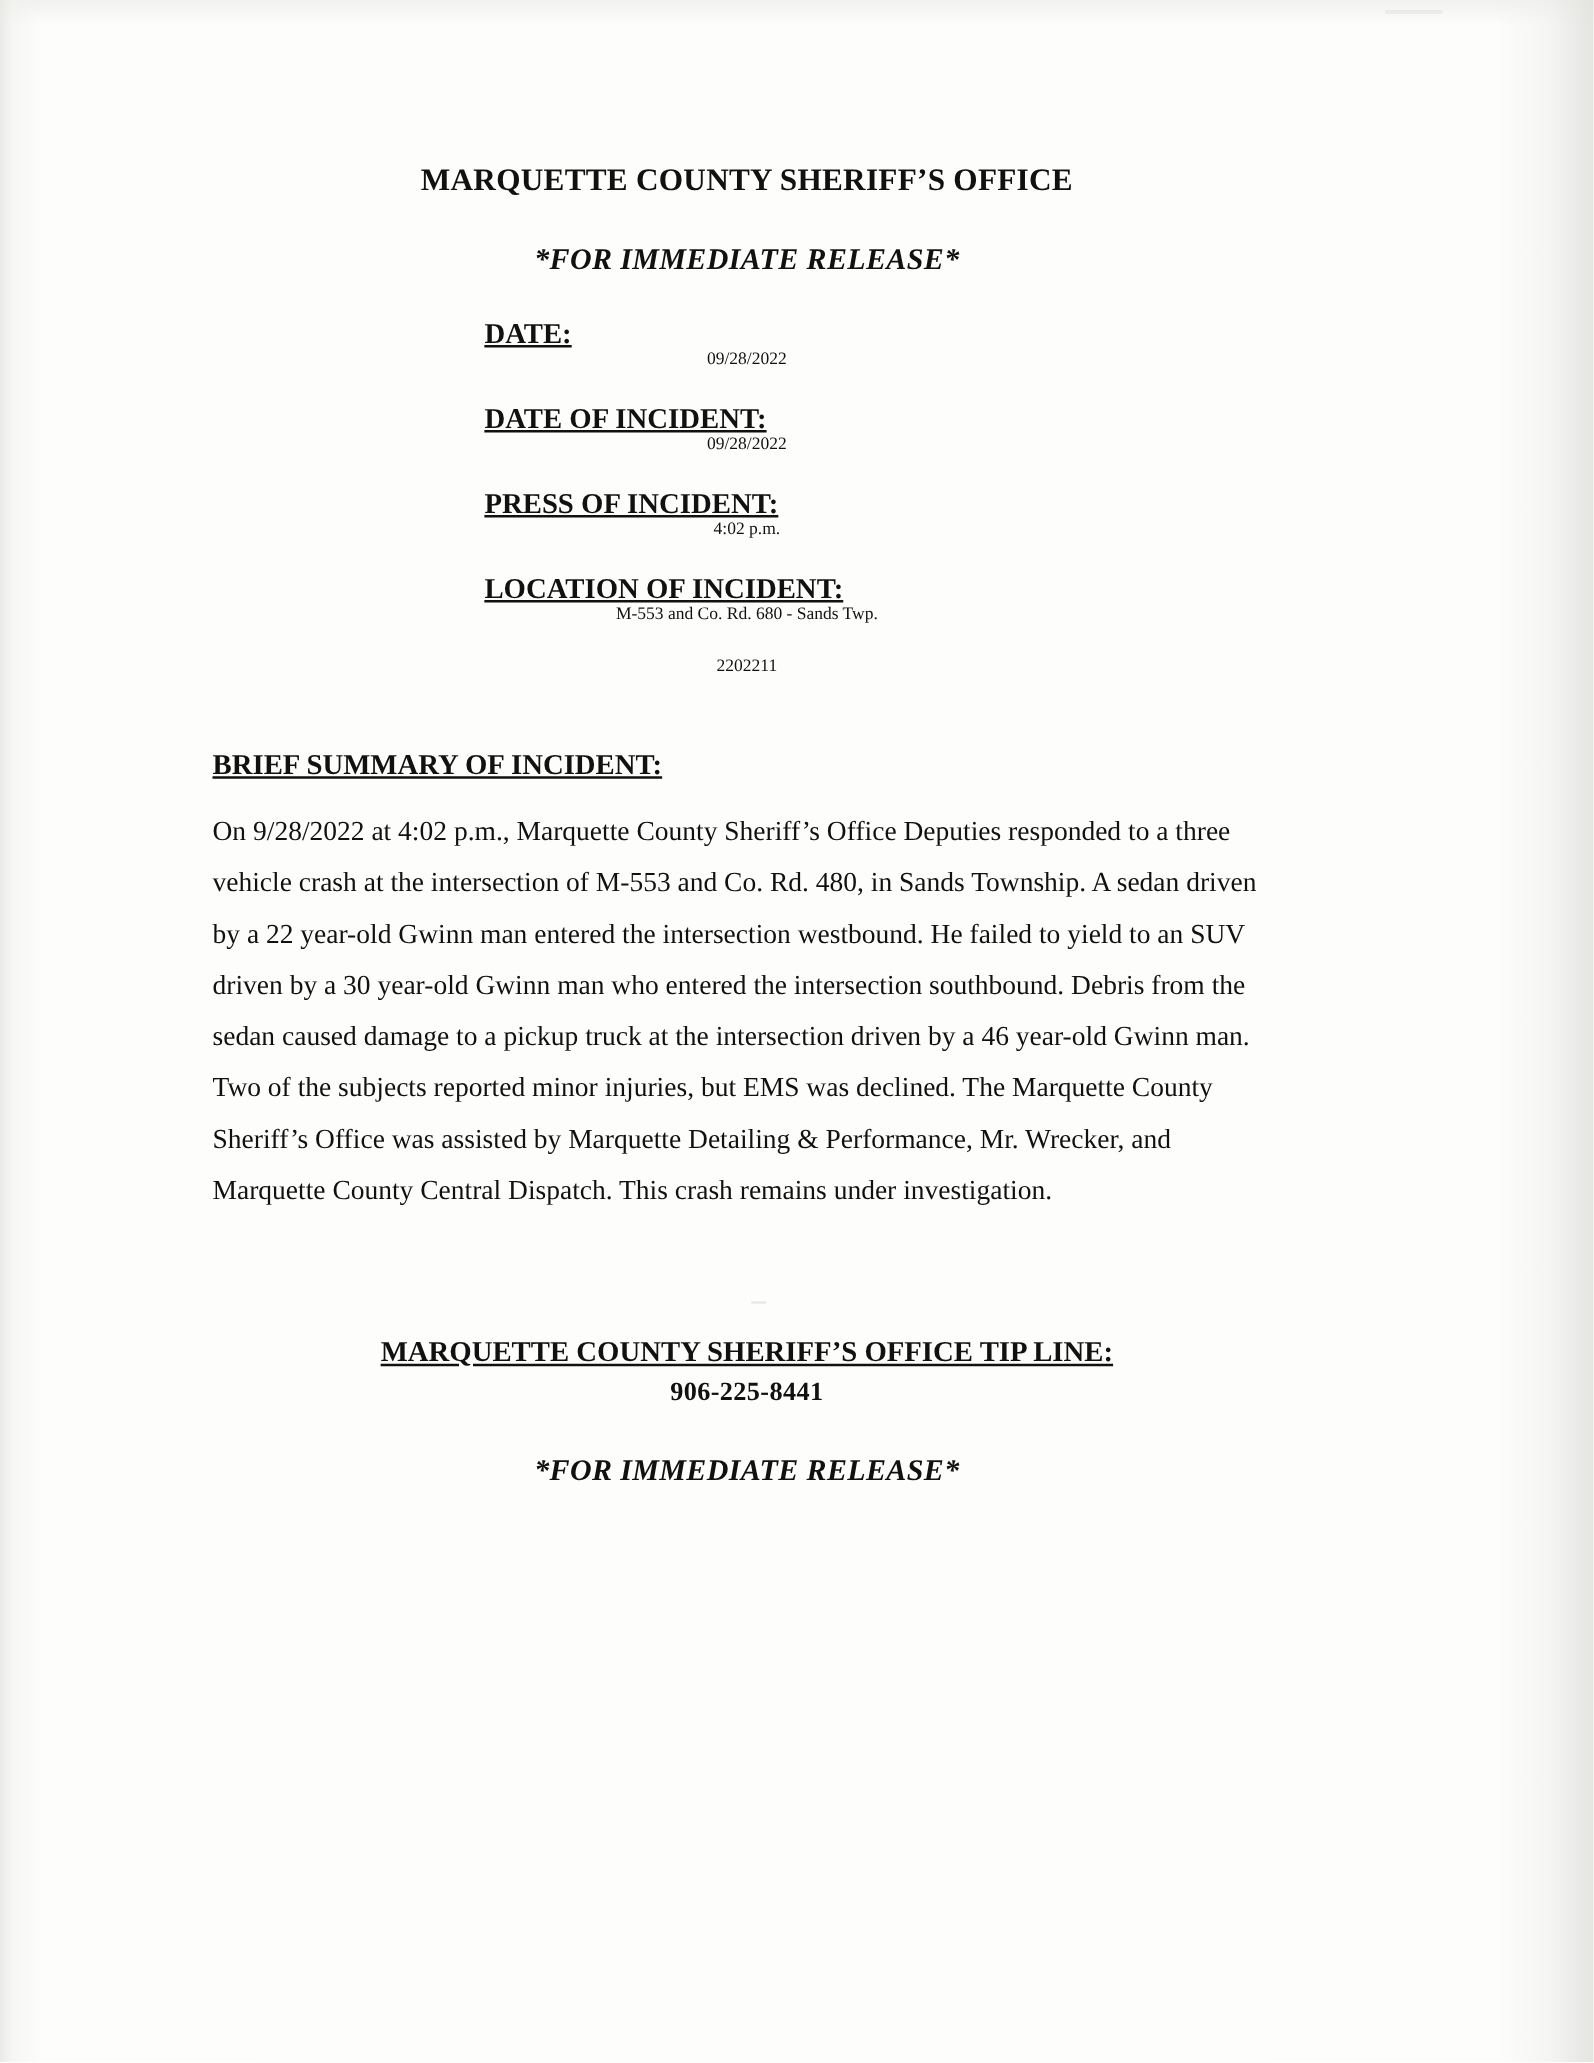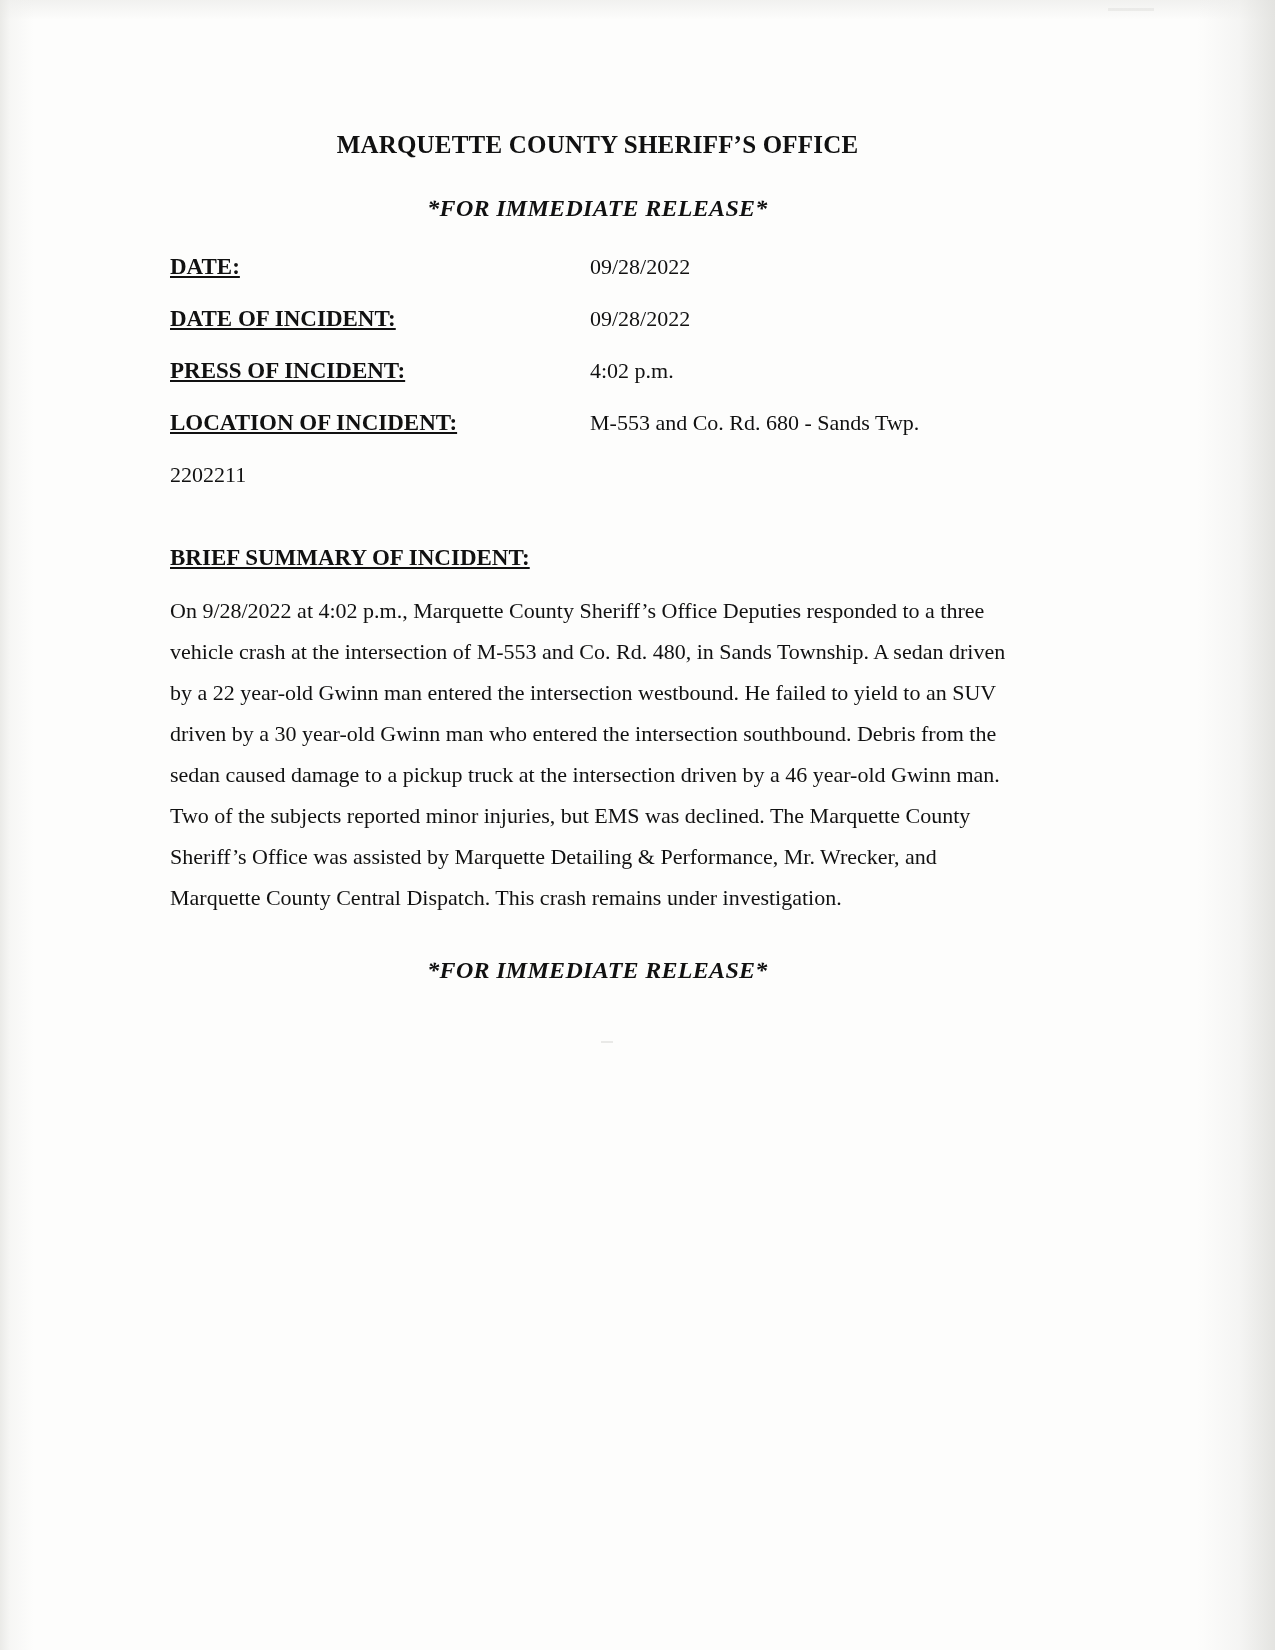--- a/index.html
+++ b/index.html
@@ -75,31 +75,32 @@
     letter-spacing: 0.3px;
   }
 
   .fields {
     margin-top: 32px;
   }
   .field-row {
     display: flex;
     align-items: center;
     margin-bottom: 26px;
+    flex-direction: column;
   }
   .field-label {
     width: 420px;
     font-weight: bold;
     font-size: 23px;
     text-decoration: underline;
     text-underline-offset: 2px;
     white-space: nowrap;
   }
   .field-value {
-    font-size: 22px;
+    font-size: 14px;
     font-weight: normal;
   }
 
   .summary-heading {
     margin-top: 57px;
     font-weight: bold;
     font-size: 23px;
     text-decoration: underline;
     text-underline-offset: 2px;
   }
@@ -190,17 +191,21 @@
       <div class="field-row">
         <div class="field-value">2202211</div>
       </div>
 
     </div>
 
     <div class="summary-heading">BRIEF SUMMARY OF INCIDENT:</div>
 
     <div class="summary-body">On 9/28/2022 at 4:02 p.m., Marquette County Sheriff’s Office Deputies responded to a three vehicle crash at the intersection of M-553 and Co. Rd. 480, in Sands Township. A sedan driven by a 22 year-old Gwinn man entered the intersection westbound. He failed to yield to an SUV driven by a 30 year-old Gwinn man who entered the intersection southbound. Debris from the sedan caused damage to a pickup truck at the intersection driven by a 46 year-old Gwinn man. Two of the subjects reported minor injuries, but EMS was declined. The Marquette County Sheriff’s Office was assisted by Marquette Detailing &amp; Performance, Mr. Wrecker, and Marquette County Central Dispatch. This crash remains under investigation.</div>
 
+    <div class="tip-block">
+      <div class="tip-line">MARQUETTE COUNTY SHERIFF’S OFFICE TIP LINE:</div>
+      <div class="tip-number">906-225-8441</div>
+    </div>
 
     <div class="immediate-bottom">*FOR IMMEDIATE RELEASE*</div>
 
   </div>
 </div>
 
 </body></html>

